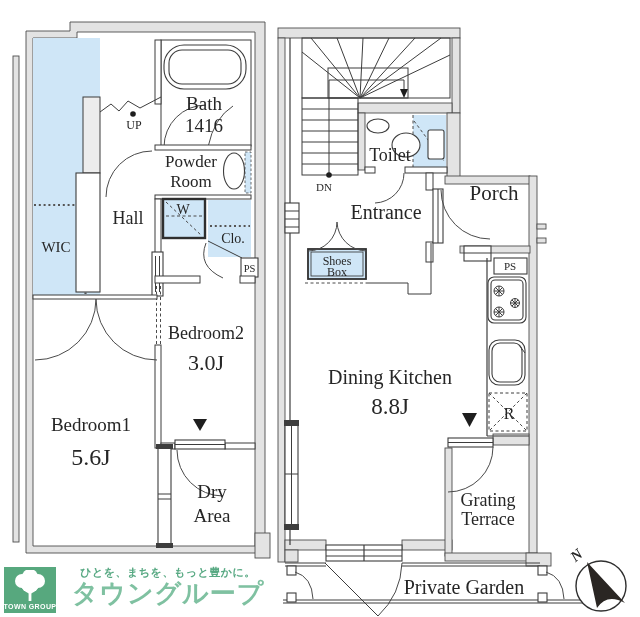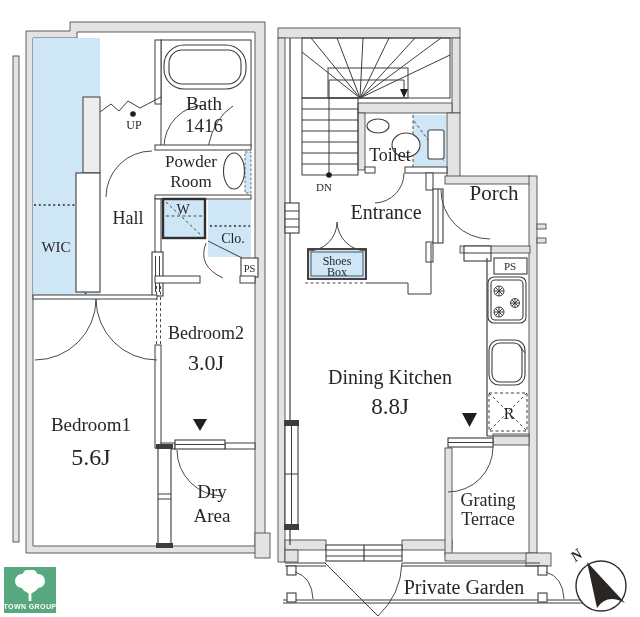--- a/index.html
+++ b/index.html
@@ -284,14 +284,18 @@
             <circle cx="20" cy="7" r="8"></circle>
             <circle cx="28" cy="11" r="7"></circle>
         <circle cx="20" cy="14" r="9"></circle>
         <rect x="18.6" y="18" width="2.8" height="13"></rect>
         <path d="M19.5,24 L12,18.5 L13.5,17.3 L20.5,23 Z"></path>
         <path d="M20.5,24 L28,18.5 L26.5,17.3 L19.5,23 Z"></path>
       </g>
     </svg>
     <div class="cap">TOWN GROUP</div>
   </div>
+  <div class="logo-text">
+    <div class="tagline">ひとを、まちを、もっと豊かに。</div>
+    <div class="brand">タウングループ</div>
+  </div>
 </div>
 </div>
 
 </body></html>

